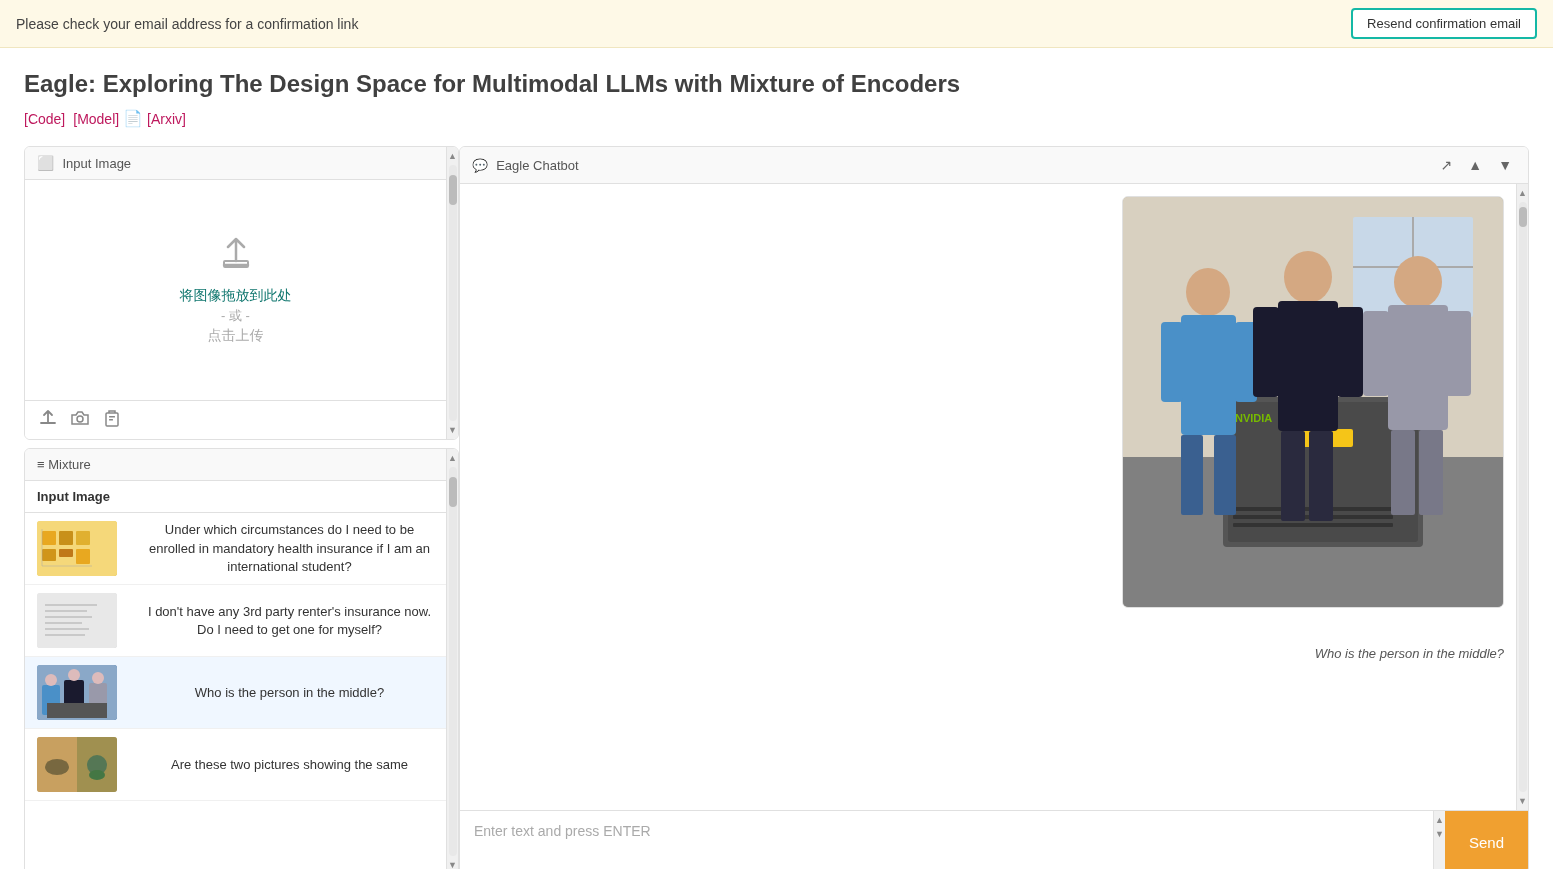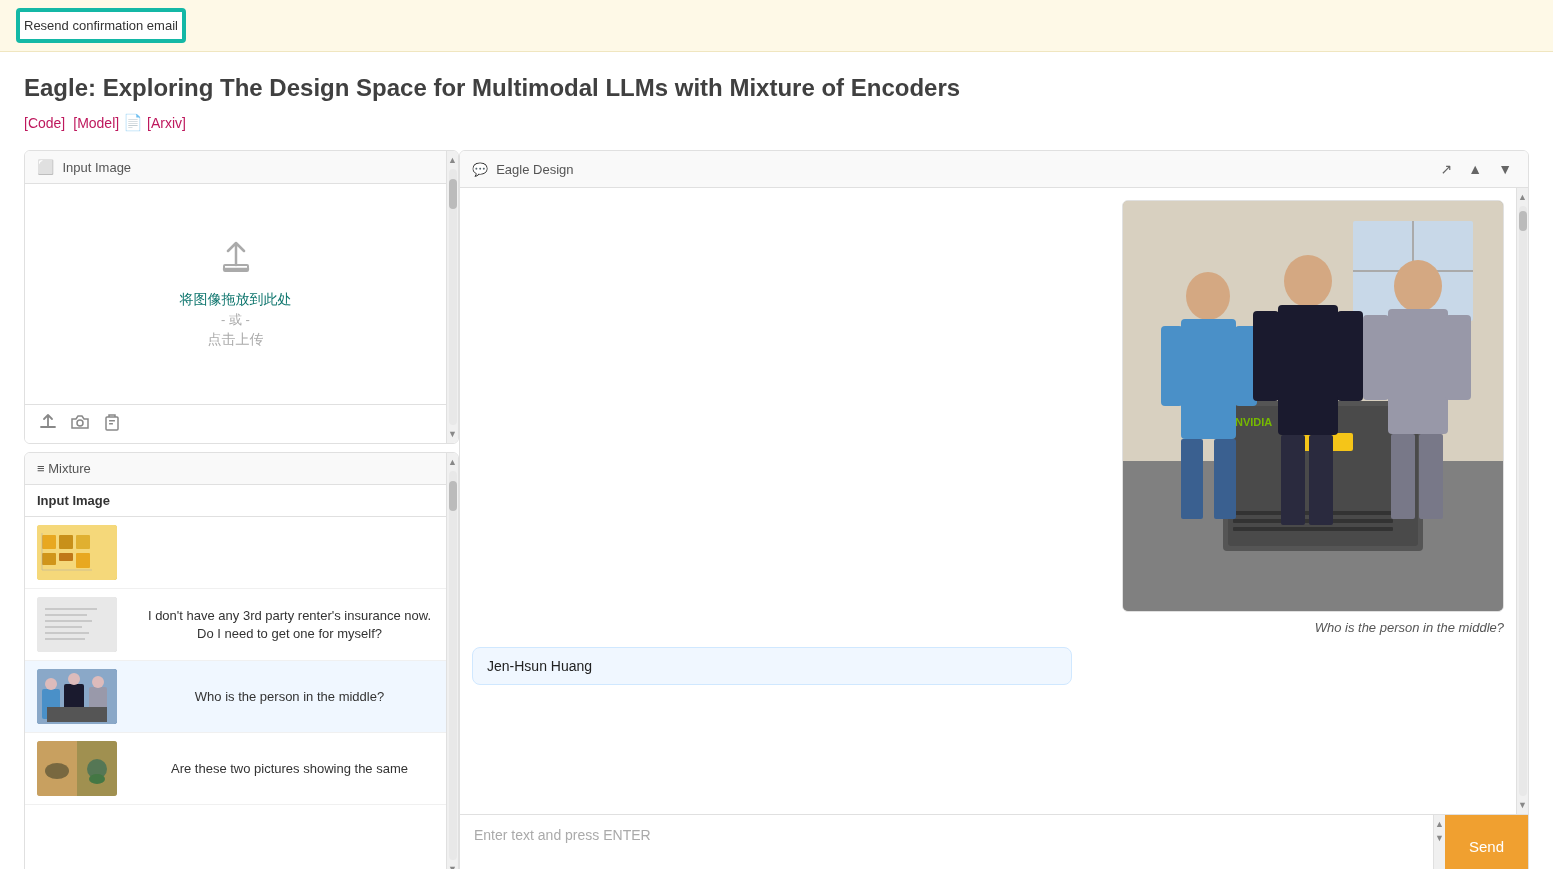--- a/index.html
+++ b/index.html
@@ -14,23 +14,23 @@
       align-items: center;
       justify-content: space-between;
       min-height: 46px;
     }
     .banner-text {
       color: #444;
       font-size: 14px;
     }
     .resend-btn {
       background: #fff;
-      border: 4px solid #14b8a6;
+      border: 2px solid #14b8a6;
       border-radius: 4px;
-      padding: 6px 4px;
+      padding: 6px 14px;
       font-size: 13px;
       cursor: pointer;
       color: #333;
       white-space: nowrap;
     }
 
     
     .main-container {
       padding: 20px 24px 0 24px;
     }
@@ -192,20 +192,21 @@
     }
 
     
     .chat-message {
       display: flex;
       flex-direction: column;
       align-items: flex-end;
       margin-bottom: 12px;
     }
     .chat-message-user {
+      gap: 30px;
     }
 
     .chat-image-container {
       max-width: 400px;
       border: 1px solid #e0e0e0;
       border-radius: 6px;
       overflow: hidden;
       margin-bottom: 4px;
     }
     .chat-image-placeholder {
@@ -393,20 +394,21 @@
       flex-direction: column;
       align-items: center;
       justify-content: space-between;
       padding: 2px 0;
     }
   </style>
 </head>
 <body>
 
 <div class="top-banner">
+  <span class="banner-text">Please check your email address for a confirmation link</span>
   <button class="resend-btn">Resend confirmation email</button>
 </div>
 
 <div class="main-container">
 
   <h1 class="page-title">Eagle: Exploring The Design Space for Multimodal LLMs with Mixture of Encoders</h1>
 
   <div class="links-row">
     <a href="#">[Code]</a>
     <span class="sep"> </span>
@@ -494,20 +496,21 @@
                     <rect x="5" y="10" width="14" height="14" fill="#e8a820" rx="1"></rect>
                     <rect x="22" y="10" width="14" height="14" fill="#c8901a" rx="1"></rect>
                     <rect x="39" y="10" width="14" height="14" fill="#e0b030" rx="1"></rect>
                     <rect x="5" y="28" width="14" height="12" fill="#d0951a" rx="1"></rect>
                     <rect x="22" y="28" width="14" height="8" fill="#c07818" rx="1"></rect>
                     <rect x="39" y="28" width="14" height="15" fill="#e8a820" rx="1"></rect>
                     <line x1="5" y1="45" x2="55" y2="45" stroke="#aaa" stroke-width="0.5"></line>
                     <line x1="5" y1="8" x2="5" y2="45" stroke="#aaa" stroke-width="0.5"></line>
                   </svg>
               </div>
+              <div class="example-question">Under which circumstances do I need to be enrolled in mandatory health insurance if I am an international student?</div>
             </div>
 
             <div class="example-row">
               <div class="example-thumbnail thumb-2">
                 <svg width="80" height="55" viewBox="0 0 80 55">
                     <rect width="80" height="55" fill="#e8e8e8"></rect>
                     <line x1="8" y1="12" x2="60" y2="12" stroke="#aaa" stroke-width="1"></line>
                     <line x1="8" y1="18" x2="50" y2="18" stroke="#aaa" stroke-width="1"></line>
                     <line x1="8" y1="24" x2="55" y2="24" stroke="#aaa" stroke-width="1"></line>
                     <line x1="8" y1="30" x2="45" y2="30" stroke="#aaa" stroke-width="1"></line>
@@ -557,21 +560,21 @@
           <div class="scroll-arrow-down">▼</div>
         </div>
       </div>
 
     </div>
 
     <div class="chat-panel-wrap">
 
       <div class="chatbot-header">
         <span>💬</span>
-        <span>Eagle Design</span>
+        <span>Eagle Chatbot</span>
         <div style="flex:1"></div>
         <button class="share-btn">↗</button>
         <button class="share-btn">▲</button>
         <button class="share-btn">▼</button>
       </div>
 
       <div class="chat-body">
         <div class="chat-scroll-area">
 
           <div class="chat-message chat-message-user">
@@ -625,21 +628,20 @@
 
                   <rect x="240" y="114" width="26" height="85" fill="#9898a8" rx="4"></rect>
                   <rect x="322" y="114" width="26" height="85" fill="#9898a8" rx="4"></rect>
                 </svg>
               </div>
             </div>
 
             <div class="chat-image-caption">Who is the person in the middle?</div>
           </div>
 
-          <div class="chat-answer">Jen-Hsun Huang</div>
         </div>
 
         <div class="chat-right-scrollbar">
           <div class="scroll-arrow-up">▲</div>
           <div class="scroll-track">
             <div class="scroll-thumb" style="top:5px; height:20px;"></div>
           </div>
           <div class="scroll-arrow-down">▼</div>
         </div>
       </div>

